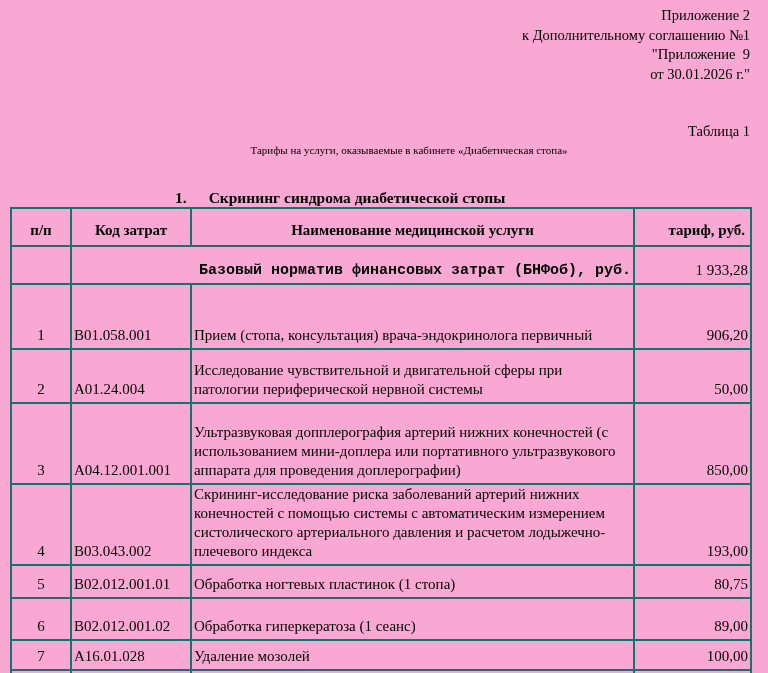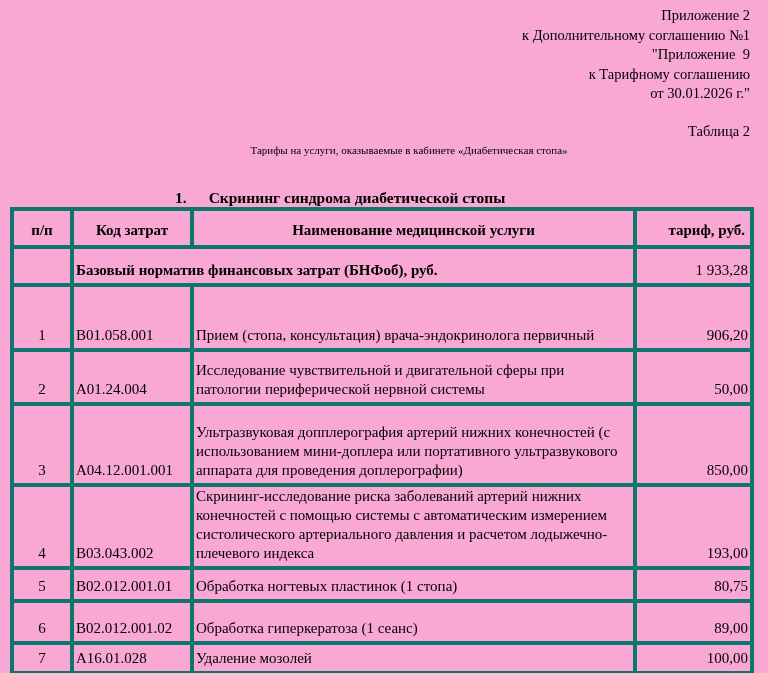--- a/index.html
+++ b/index.html
@@ -59,21 +59,21 @@
     border-collapse: collapse;
     table-layout: fixed;
     font-size: 15px;
     line-height: 19px;
   }
   table.tariff col.c-num   { width: 60px; }
   table.tariff col.c-code  { width: 120px; }
   table.tariff col.c-name  { width: 443px; }
   table.tariff col.c-price { width: 117px; }
   table.tariff th, table.tariff td {
-    border: 4px solid #0f766e;
+    border: 2px solid #0f766e;
     vertical-align: bottom;
     padding: 0 2px 3px 2px;
     overflow: hidden;
   }
   table.tariff thead th {
     font-weight: bold;
     text-align: center;
     padding-bottom: 5px;
   }
   table.tariff thead th.h-price {
@@ -102,39 +102,39 @@
     text-align: left;
     padding-left: 4px;
     padding-right: 3px;
   }
   td.cell-price {
     text-align: right;
     padding-right: 6px;
   }
   td.cell-bnf-label {
     vertical-align: middle;
-    text-align: left;
+    text-align: right;
     font-weight: bold;
     padding-bottom: 6px;
+    font-family: Liberation Mono, monospace;
   }
 </style>
 </head>
 <body>
 
 <div class="page">
 
   <div class="doc-header">
     <div>Приложение 2</div>
     <div>к Дополнительному соглашению №1</div>
     <div>"Приложение  9</div>
-    <div>к Тарифному соглашению</div>
     <div>от 30.01.2026 г."</div>
   </div>
 
-  <div class="table-note">Таблица 2</div>
+  <div class="table-note">Таблица 1</div>
 
   <div class="doc-title">Тарифы на услуги, оказываемые в кабинете «Диабетическая стопа»</div>
 
   <div class="section-heading">
     <span class="sec-num">1.</span><span>Скрининг синдрома диабетической стопы</span>
   </div>
 
   <table class="tariff">
     <colgroup>
       <col class="c-num">

